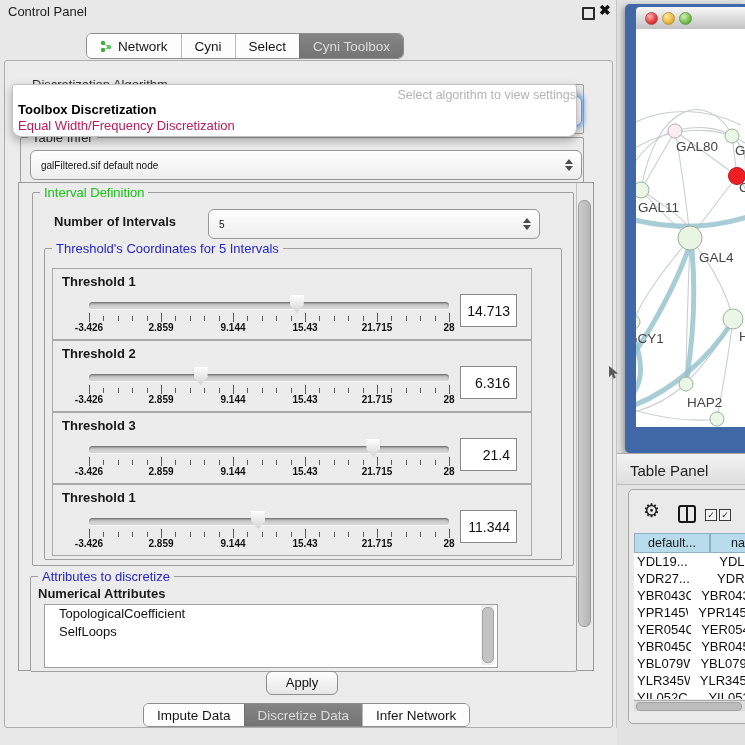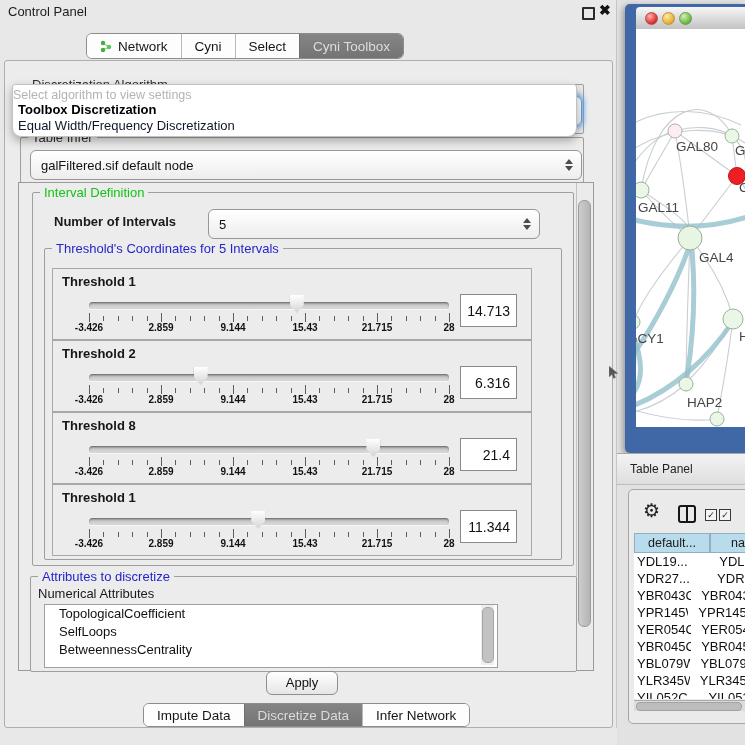--- a/index.html
+++ b/index.html
@@ -26,35 +26,35 @@
 
   
   .main-panel{position:absolute;left:4px;top:60px;width:607px;height:666px;background:#ececec;
               border:1px solid #aeaeae;border-radius:3px;}
   .grp{position:absolute;border:1px solid #9f9f9f;border-radius:2px;background:#ececec;}
   .grp-title{position:absolute;top:-8px;left:7px;background:#ececec;padding:0 4px;font-size:13px;color:#2e2e2e;white-space:nowrap;}
   .grp-title.green{color:#12c412;}
   .grp-title.blue{color:#2525cd;}
 
   .combo{position:absolute;background:linear-gradient(#ffffff,#ededed);border:1px solid #979797;
-         border-radius:6px;font-size:13px;color:#111;display:flex;align-items:center;padding:14px 10px;box-sizing:border-box;}
+         border-radius:6px;font-size:10px;color:#111;display:flex;align-items:center;padding:14px 10px;box-sizing:border-box;}
   .spinner{position:absolute;right:8px;top:50%;transform:translateY(-50%);display:flex;flex-direction:column;align-items:center;}
   .tri-up{width:0;height:0;border-left:4px solid transparent;border-right:4px solid transparent;border-bottom:5px solid #4c4c4c;margin-bottom:2px;}
   .tri-down{width:0;height:0;border-left:4px solid transparent;border-right:4px solid transparent;border-top:5px solid #4c4c4c;}
 
   
   #algorithm-select{left:30px;top:96px;width:552px;height:26px;z-index:10;
       border:1px solid #5a9ce0;box-shadow:0 0 5px 2px rgba(90,160,235,.85);}
 
   
   .popup{position:absolute;left:12px;top:84px;width:563px;height:51px;background:#ffffff;
          border:1px solid #c2c2c2;border-radius:3px 3px 9px 9px;box-shadow:0 4px 10px rgba(0,0,0,.30);z-index:50;}
-  .popup-hint{position:absolute;left:0;right:0;top:3px;text-align:left;font-size:12.5px;color:#b3b3b3;}
+  .popup-hint{position:absolute;left:0;right:0;top:3px;text-align:right;font-size:12.5px;color:#b3b3b3;}
   .popup-opt1{position:absolute;left:5px;top:17px;font-size:13px;font-weight:bold;color:#000;}
-  .popup-opt2{position:absolute;left:5px;top:33px;font-size:13px;color:#0f172a;}
+  .popup-opt2{position:absolute;left:5px;top:33px;font-size:13px;color:#be185d;}
 
   
   .scrollpane{position:absolute;left:18px;top:182px;width:574px;height:487px;border:1px solid #9a9a9a;background:#ececec;}
   .v-scrollbar{position:absolute;left:576px;top:183px;width:15px;height:485px;background:#ebebeb;border-left:1px solid #c2c2c2;}
   .v-thumb{position:absolute;left:578px;top:200px;width:11px;height:425px;border-radius:6px;
            background:linear-gradient(90deg,#cdcdcd,#b4b4b4);border:1px solid #9c9c9c;}
 
   
   .thr{position:absolute;left:52px;width:478px;height:70px;border:1px solid #a8a8a8;background:#ececec;}
   .thr-label{position:absolute;left:9px;top:5px;font-size:13px;font-weight:bold;color:#161616;}
@@ -88,21 +88,21 @@
                 background:linear-gradient(#f7f7f7,#c3c3c3);border-bottom:1px solid #9a9a9a;}
   .light{position:absolute;top:5px;width:11px;height:11px;border-radius:50%;}
   .light.red{left:9px;background:radial-gradient(circle at 35% 30%,#ffb3b3,#e23b3b 60%,#a81212);border:1px solid #b05050;}
   .light.yellow{left:26px;background:radial-gradient(circle at 35% 30%,#ffe9a8,#eab63e 60%,#c78e10);border:1px solid #bb9440;}
   .light.green{left:43px;background:radial-gradient(circle at 35% 30%,#d2f0b5,#74bf4d 60%,#4a8f28);border:1px solid #6f9b50;}
   .net-canvas{position:absolute;left:11px;top:25px;width:109px;height:398px;background:#ffffff;overflow:hidden;}
 
   
   .tp-bar{position:absolute;left:617px;top:453px;width:128px;height:32px;
           background:linear-gradient(#f3f3f3,#dedede);border-top:1px solid #a8a8a8;border-bottom:1px solid #bdbdbd;box-sizing:border-box;}
-  .tp-title{position:absolute;left:13px;top:8px;font-size:12px;color:#222;}
+  .tp-title{position:absolute;left:13px;top:8px;font-size:15px;color:#222;}
   .table-window{position:absolute;left:628px;top:489px;width:130px;height:233px;background:#eaeaea;
                 border:1px solid #a6a6a6;border-radius:5px;}
   .gear-icon{position:absolute;left:14px;top:9px;font-size:19px;color:#222;}
   .split-icon{position:absolute;left:49px;top:15px;width:14px;height:14px;border:2px solid #161616;border-radius:3px;
               background:linear-gradient(#161616,#161616) center/2px 100% no-repeat;}
   .cb-icon{position:absolute;top:19px;width:10px;height:10px;border:1.5px solid #3a3a3a;font-size:9px;line-height:10px;text-align:center;color:#222;background:#f4f4f4;}
   .tbl-header{position:absolute;top:43px;height:20px;background:#b9dcec;border:1px solid #8fb0c0;
               box-sizing:border-box;font-size:12.5px;color:#1a1a1a;line-height:18px;overflow:hidden;white-space:nowrap;}
   #col1-h{left:5px;width:76px;text-align:center;}
   #col2-h{left:81px;width:80px;padding-left:20px;}
@@ -258,21 +258,21 @@
         <div class="tick major" style="left: 396px;"></div>
         <span class="tick-label" style="left: 36px;">-3.426</span>
         <span class="tick-label" style="left: 108px;">2.859</span>
         <span class="tick-label" style="left: 180px;">9.144</span>
         <span class="tick-label" style="left: 252px;">15.43</span>
         <span class="tick-label" style="left: 324px;">21.715</span>
         <span class="tick-label" style="left: 396px;">28</span>
         <input class="thr-value" value="6.316" style="">
       </div>
       <div class="thr" style="top: 412px;">
-        <div class="thr-label">Threshold 8</div>
+        <div class="thr-label">Threshold 3</div>
         <div class="thr-track"></div>
         <div class="thr-handle" style="left: 313.394px;"></div>
         <div class="tick major" style="left: 36px;"></div>
         <div class="tick minor" style="left: 50.4px;"></div>
         <div class="tick minor" style="left: 64.8px;"></div>
         <div class="tick minor" style="left: 79.2px;"></div>
         <div class="tick minor" style="left: 93.6px;"></div>
         <div class="tick major" style="left: 108px;"></div>
         <div class="tick minor" style="left: 122.4px;"></div>
         <div class="tick minor" style="left: 136.8px;"></div>
@@ -338,25 +338,24 @@
         <span class="tick-label" style="left: 252px;">15.43</span>
         <span class="tick-label" style="left: 324px;">21.715</span>
         <span class="tick-label" style="left: 396px;">28</span>
         <input class="thr-value" value="11.344" style="">
       </div>
     </div>
 
   <div class="grp" style="left:30px;top:576px;width:545px;height:94px;">
     <span class="grp-title blue">Attributes to discretize</span>
   </div>
-  <div style="position:absolute;left:38px;top:586px;font-size:13px;font-weight:normal;">Numerical Attributes</div>
+  <div style="position:absolute;left:38px;top:586px;font-size:13px;font-weight:bold;">Numerical Attributes</div>
   <div class="attr-list" id="attr-list">
       <div class="attr-item">TopologicalCoefficient</div>
       <div class="attr-item">SelfLoops</div>
-      <div class="attr-item">BetweennessCentrality</div>
     </div>
   <div class="list-scrollbar">
       <div class="list-thumb"></div>
     </div>
 
   <div class="apply-btn">Apply</div>
 
   <div id="bottom-tabs" class="tabstrip">
       <div class="tab-seg">
         <span>Impute Data</span>

